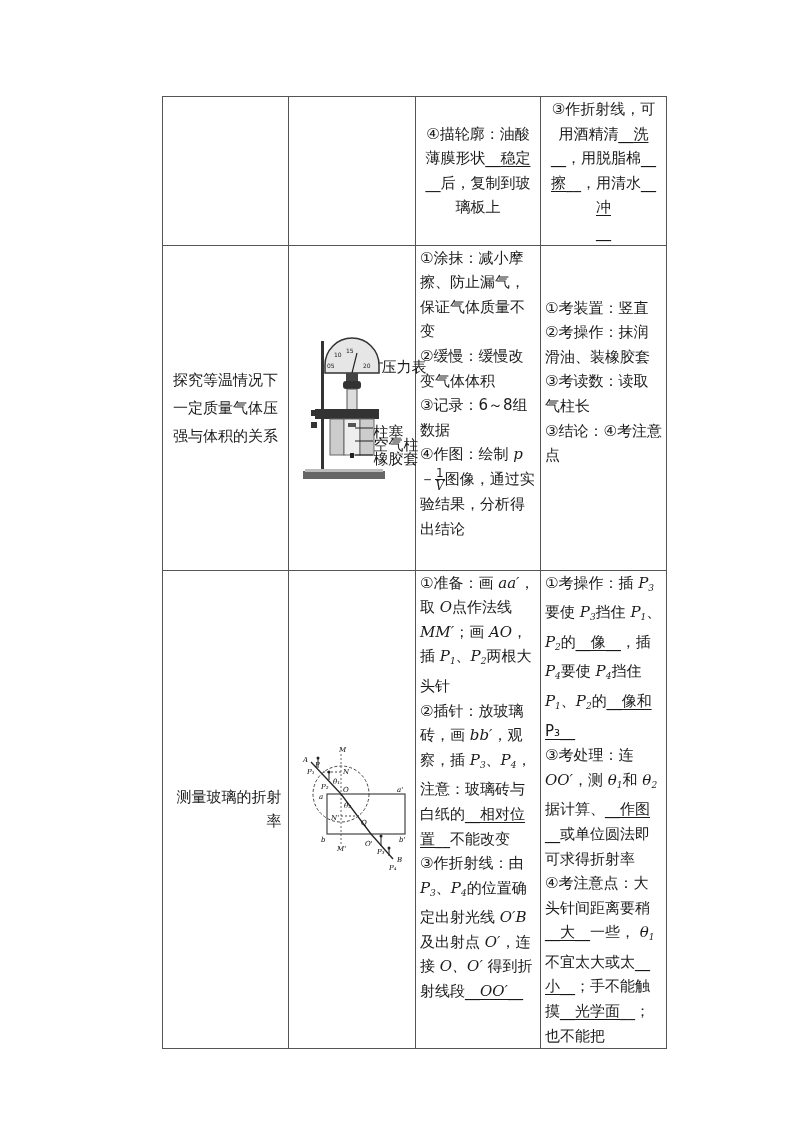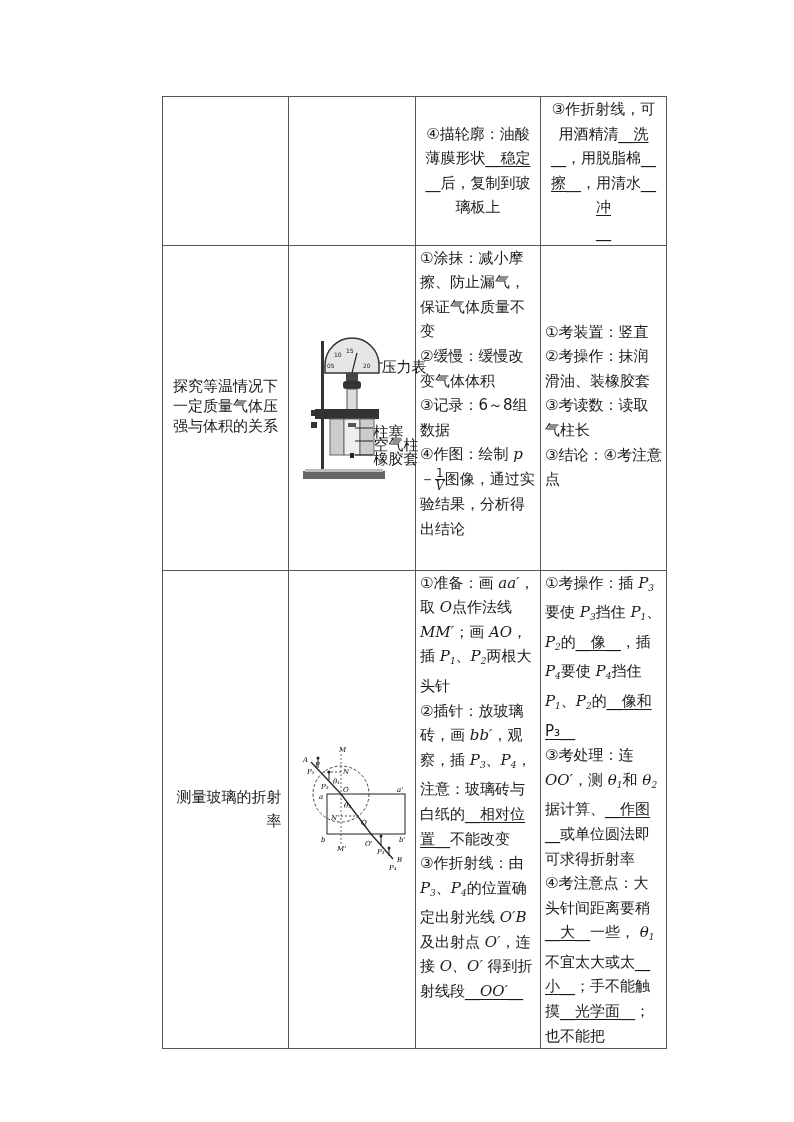--- a/index.html
+++ b/index.html
@@ -38,21 +38,21 @@
       
       <span>④描轮廓：油酸薄膜形状</span><span class="ul">__<span>稳定</span></span>__<span>后，复制到玻璃板上</span>
     </td>
     <td class="center">
       <span>③作折射线，可用酒精清</span><span class="ul">__<span>洗</span>__</span><span>，用脱脂棉</span><span class="ul">__<span>擦</span></span>__<span>，用清水</span><span class="ul">__<span>冲</span></span><br><span class="ul">__</span>
     </td>
   </tr>
 
   <tr style="height:325px">
     <td class="center">
-      <span style="display:inline-block;width:112px;line-height:20px;">探究等温情况下一定质量气体压强与体积的关系</span>
+      <span style="display:inline-block;width:112px;line-height:28px;">探究等温情况下一定质量气体压强与体积的关系</span>
     </td>
     <td>
       <div class="fig">
         <svg width="115" height="150" viewBox="0 0 115 150">
           <rect x="26" y="8" width="3" height="134" fill="#333"></rect>
           <rect x="8" y="138" width="82" height="8" fill="#666"></rect>
           <rect x="10" y="136" width="78" height="3" fill="#bbb"></rect>
           <path d="M30 32 A26 26 0 0 1 84 32 L84 40 L30 40 Z" fill="#e6e6e6" stroke="#333" stroke-width="1.5"></path>
           <text x="39" y="24" font-size="6" fill="#222">10</text>
           <text x="51" y="20" font-size="6" fill="#222">15</text>
@@ -85,21 +85,21 @@
     </td>
     <td class="top">
       <span class="line">①涂抹：减小摩擦、防止漏气，保证气体质量不变</span>
       <span class="line">②缓慢：缓慢改变气体体积</span>
       <span class="line">③记录：6～8组数据</span>
       <span class="line">
         <span>④作图：绘制</span> <span class="it">p</span><br>
         <span>－</span><span class="frac"><span class="num">1</span><span class="it">V</span></span><span>图像，通过实验结果，分析得出结论</span>
       </span>
     </td>
-    <td style="vertical-align:top;padding-top:74px;">
+    <td style="vertical-align:top;padding-top:50px;">
       <span class="line">①考装置：竖直</span>
       <span class="line">②考操作：抹润滑油、装橡胶套</span>
       <span class="line">③考读数：读取气柱长</span>
       <span class="line">③结论：④考注意点</span>
     </td>
   </tr>
 
   <tr style="height:473px">
     <td class="center">
       <span style="display:inline-block;width:112px;text-align:right;">测量玻璃的折射率</span>

